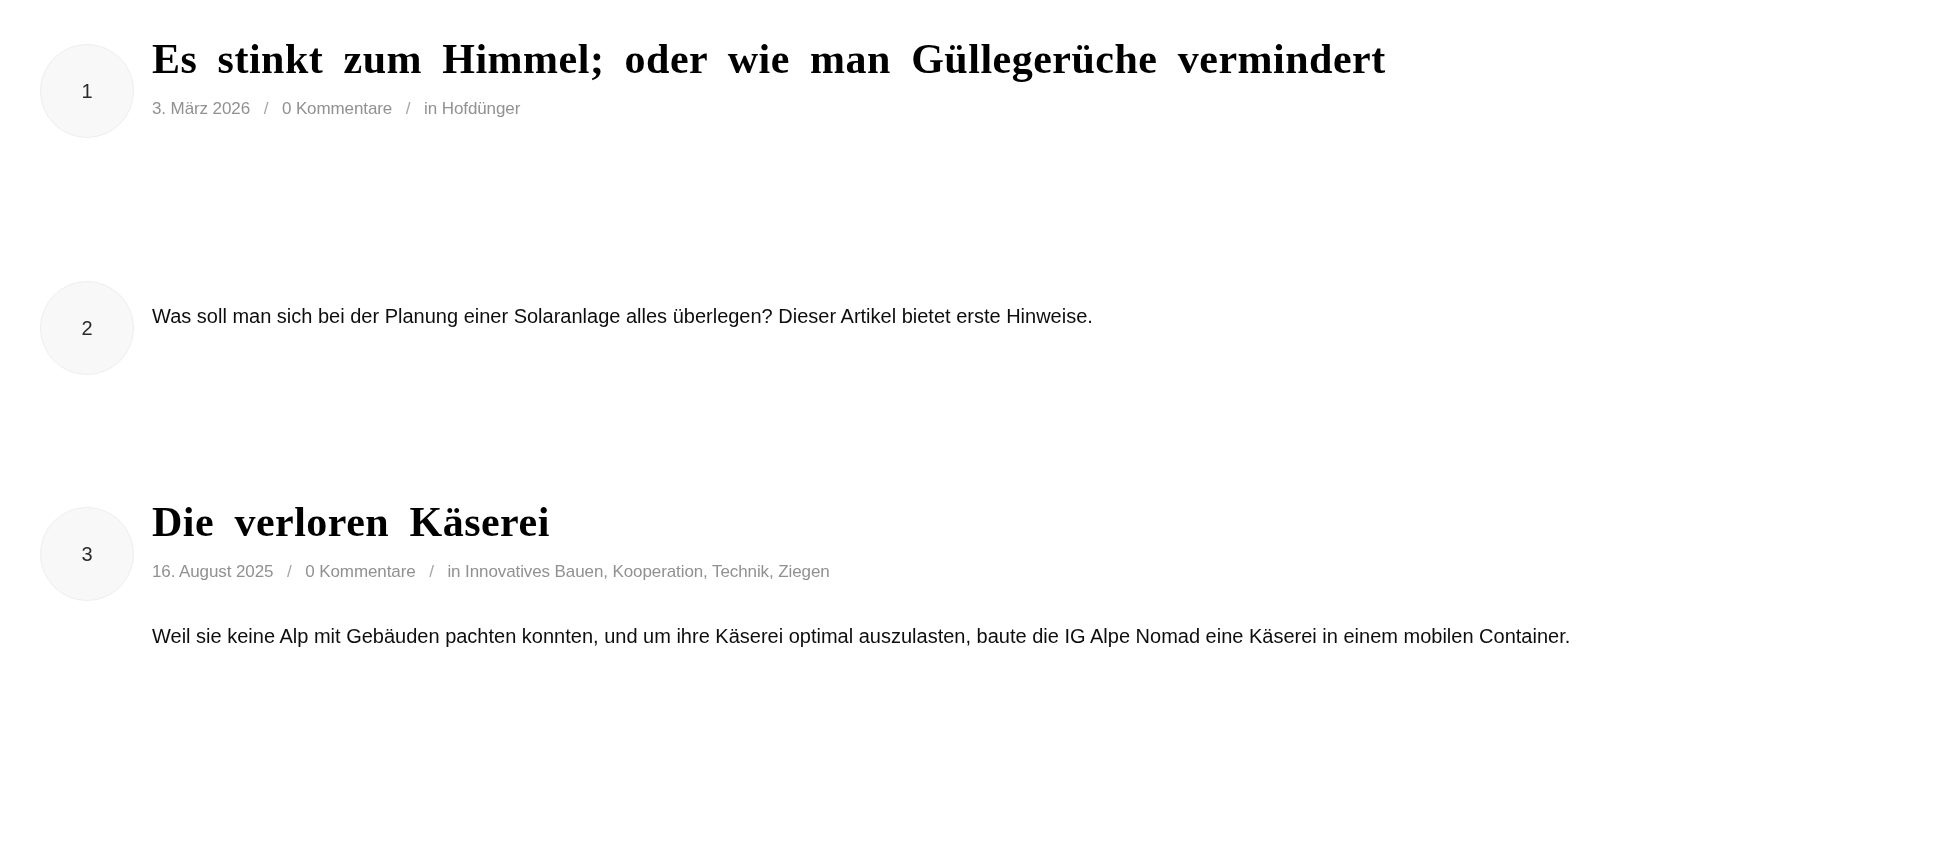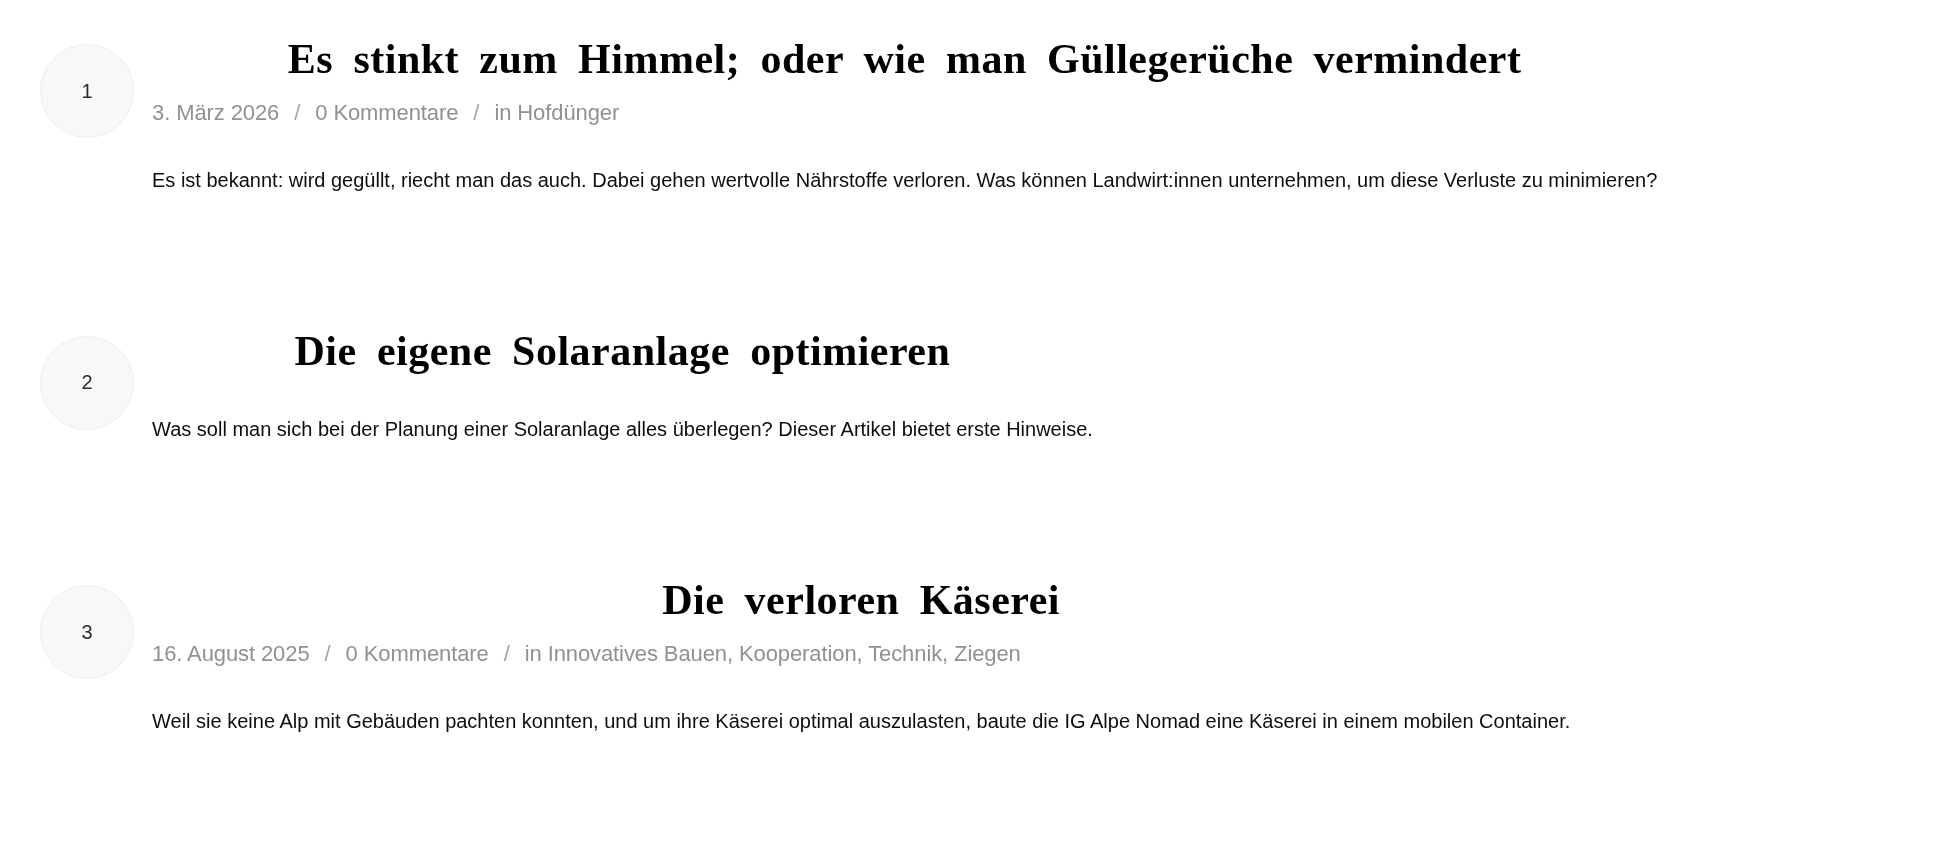--- a/index.html
+++ b/index.html
@@ -46,25 +46,24 @@
   .post-title {
     font-family: cursive;
     font-weight: 600;
     font-size: 42px;
     line-height: 1.4;
     letter-spacing: 0.5px;
     word-spacing: 0.22em;
     color: #000000;
     margin-bottom: 8px;
     cursor: pointer;
-    text-align: center;
   }
 
   .post-meta {
-    font-size: 22px;
+    font-size: 17px;
     line-height: 1.45;
     letter-spacing: -0.1px;
     color: #919191;
     margin-bottom: 28px;
   }
   .post-meta .meta-sep {
     display: inline-block;
     margin: 0 9px;
     color: #a6a6a6;
   }
@@ -93,30 +92,28 @@
     </div>
     <div class="post-content">
       <h2 class="post-title">Es stinkt zum Himmel; oder wie man Güllegerüche vermindert</h2>
       <div class="post-meta">
         <span class="meta-date">3. März 2026</span>
         <span class="meta-sep">/</span>
         <span class="meta-link">0 Kommentare</span>
         <span class="meta-sep">/</span>
         <span>in </span><span class="meta-link">Hofdünger</span>
       </div>
-      <p class="post-excerpt">Es ist bekannt: wird gegüllt, riecht man das auch. Dabei gehen wertvolle Nährstoffe verloren. Was können Landwirt:innen unternehmen, um diese Verluste zu minimieren?</p>
     </div>
   </article>
 
   <article class="post-entry">
     <div class="post-number-badge">
       <span>2</span>
     </div>
     <div class="post-content">
-      <h2 class="post-title">Die eigene Solaranlage optimieren</h2>
       <p class="post-excerpt">Was soll man sich bei der Planung einer Solaranlage alles überlegen? Dieser Artikel bietet erste Hinweise.</p>
     </div>
   </article>
 
   <article class="post-entry">
     <div class="post-number-badge">
       <span>3</span>
     </div>
     <div class="post-content">
       <h2 class="post-title">Die verloren Käserei</h2>

